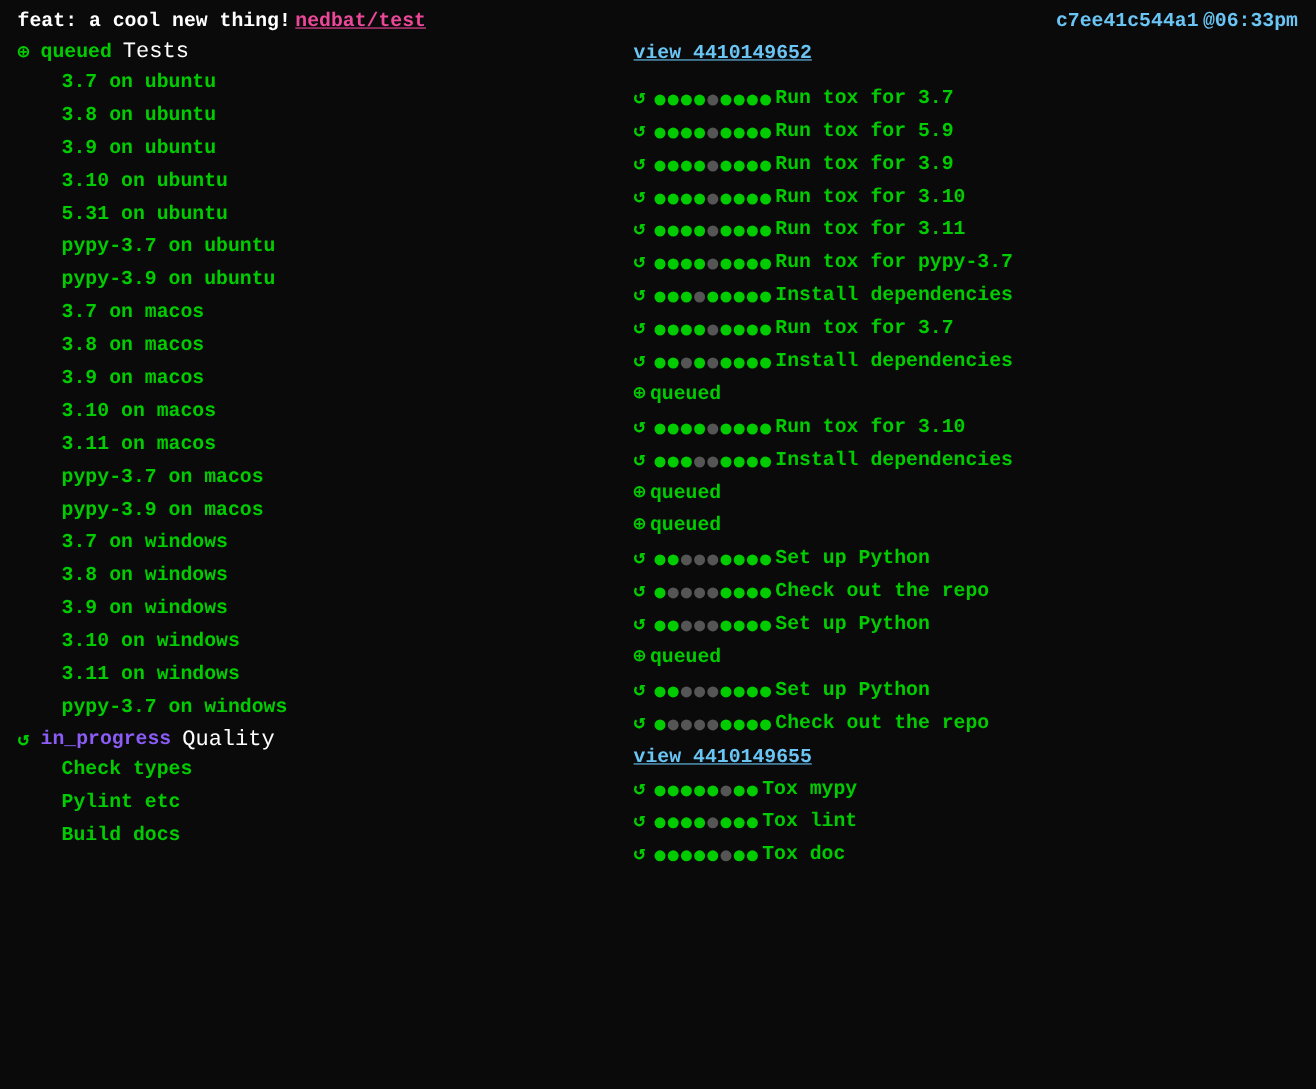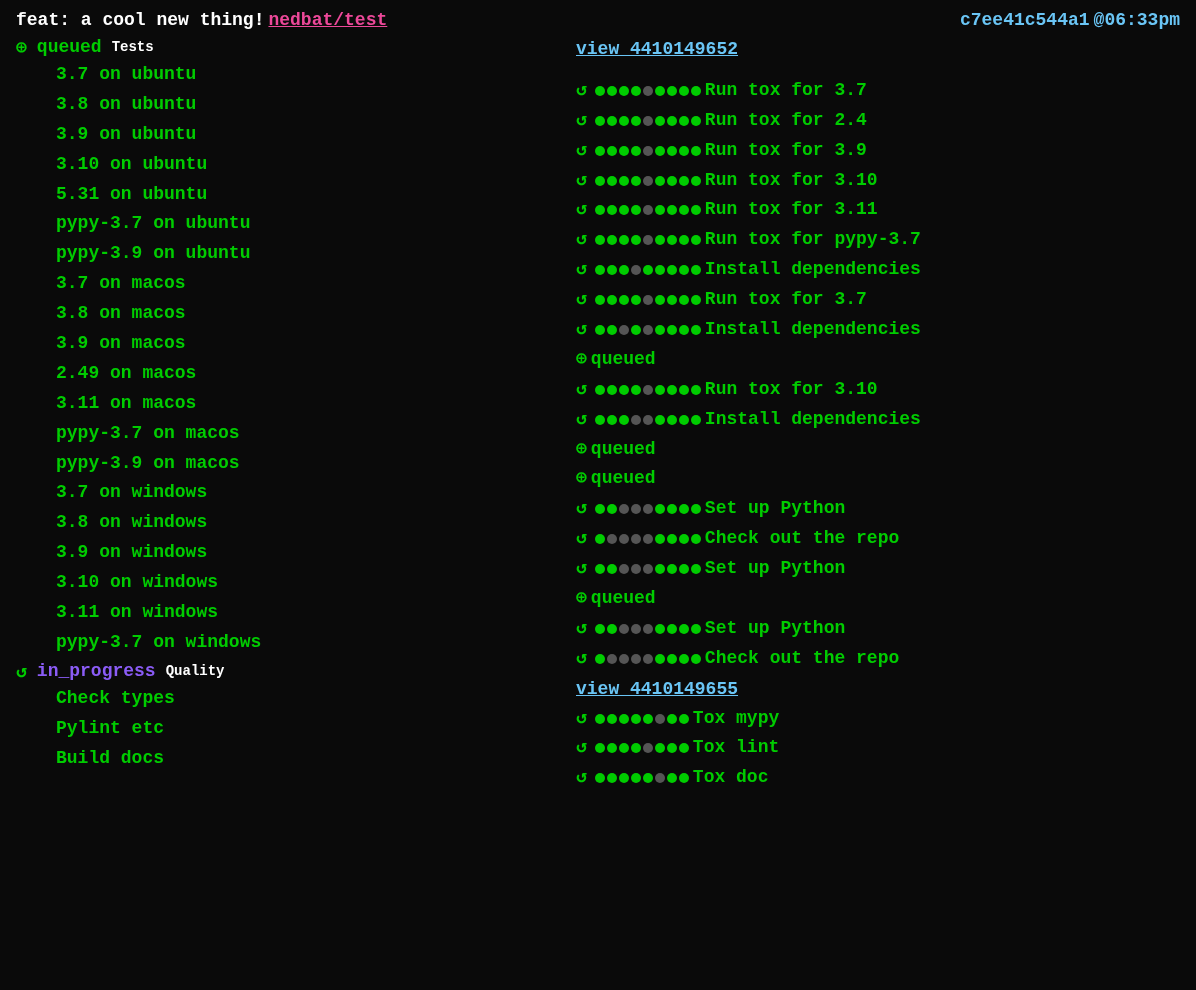--- a/index.html
+++ b/index.html
@@ -49,23 +49,23 @@
     .right-panel {
       flex: 1;
     }
     .section-header {
       display: flex;
       align-items: center;
       gap: 10px;
       margin-bottom: 2px;
     }
     .section-label {
-      font-weight: bold;
+      font-weight: normal;
       color: #ffffff;
-      font-size: 14px;
+      font-size: 20px;
     }
     .status-queued {
       color: #00cc00;
     }
     .status-in-progress {
       color: #8b5cf6;
     }
     .list-item {
       padding: 1px 0 1px 40px;
       color: #00cc00;
@@ -122,21 +122,21 @@
     <div class="list-item">3.7 on ubuntu</div>
     <div class="list-item">3.8 on ubuntu</div>
     <div class="list-item">3.9 on ubuntu</div>
     <div class="list-item">3.10 on ubuntu</div>
     <div class="list-item">5.31 on ubuntu</div>
     <div class="list-item">pypy-3.7 on ubuntu</div>
     <div class="list-item">pypy-3.9 on ubuntu</div>
     <div class="list-item">3.7 on macos</div>
     <div class="list-item">3.8 on macos</div>
     <div class="list-item">3.9 on macos</div>
-    <div class="list-item">2.49 on macos</div>
+    <div class="list-item">3.10 on macos</div>
     <div class="list-item">3.11 on macos</div>
     <div class="list-item">pypy-3.7 on macos</div>
     <div class="list-item">pypy-3.9 on macos</div>
     <div class="list-item">3.7 on windows</div>
     <div class="list-item">3.8 on windows</div>
     <div class="list-item">3.9 on windows</div>
     <div class="list-item">3.10 on windows</div>
     <div class="list-item">3.11 on windows</div>
     <div class="list-item">pypy-3.7 on windows</div>
 
@@ -178,21 +178,21 @@
         <span class="dot dot-filled"></span>
           <span class="dot dot-filled"></span>
           <span class="dot dot-filled"></span>
           <span class="dot dot-filled"></span>
           <span class="dot dot-empty"></span>
           <span class="dot dot-filled"></span>
           <span class="dot dot-filled"></span>
           <span class="dot dot-filled"></span>
           <span class="dot dot-filled"></span>
       </span>
-      <span class="step-label"> Run tox for 2.4</span>
+      <span class="step-label"> Run tox for 5.9</span>
     </div>
 
     <div class="right-row">
       <span style="color:#00cc00;margin-right:4px;">↺</span>
       <span class="dots">
         <span class="dot dot-filled"></span>
           <span class="dot dot-filled"></span>
           <span class="dot dot-filled"></span>
           <span class="dot dot-filled"></span>
           <span class="dot dot-empty"></span>

